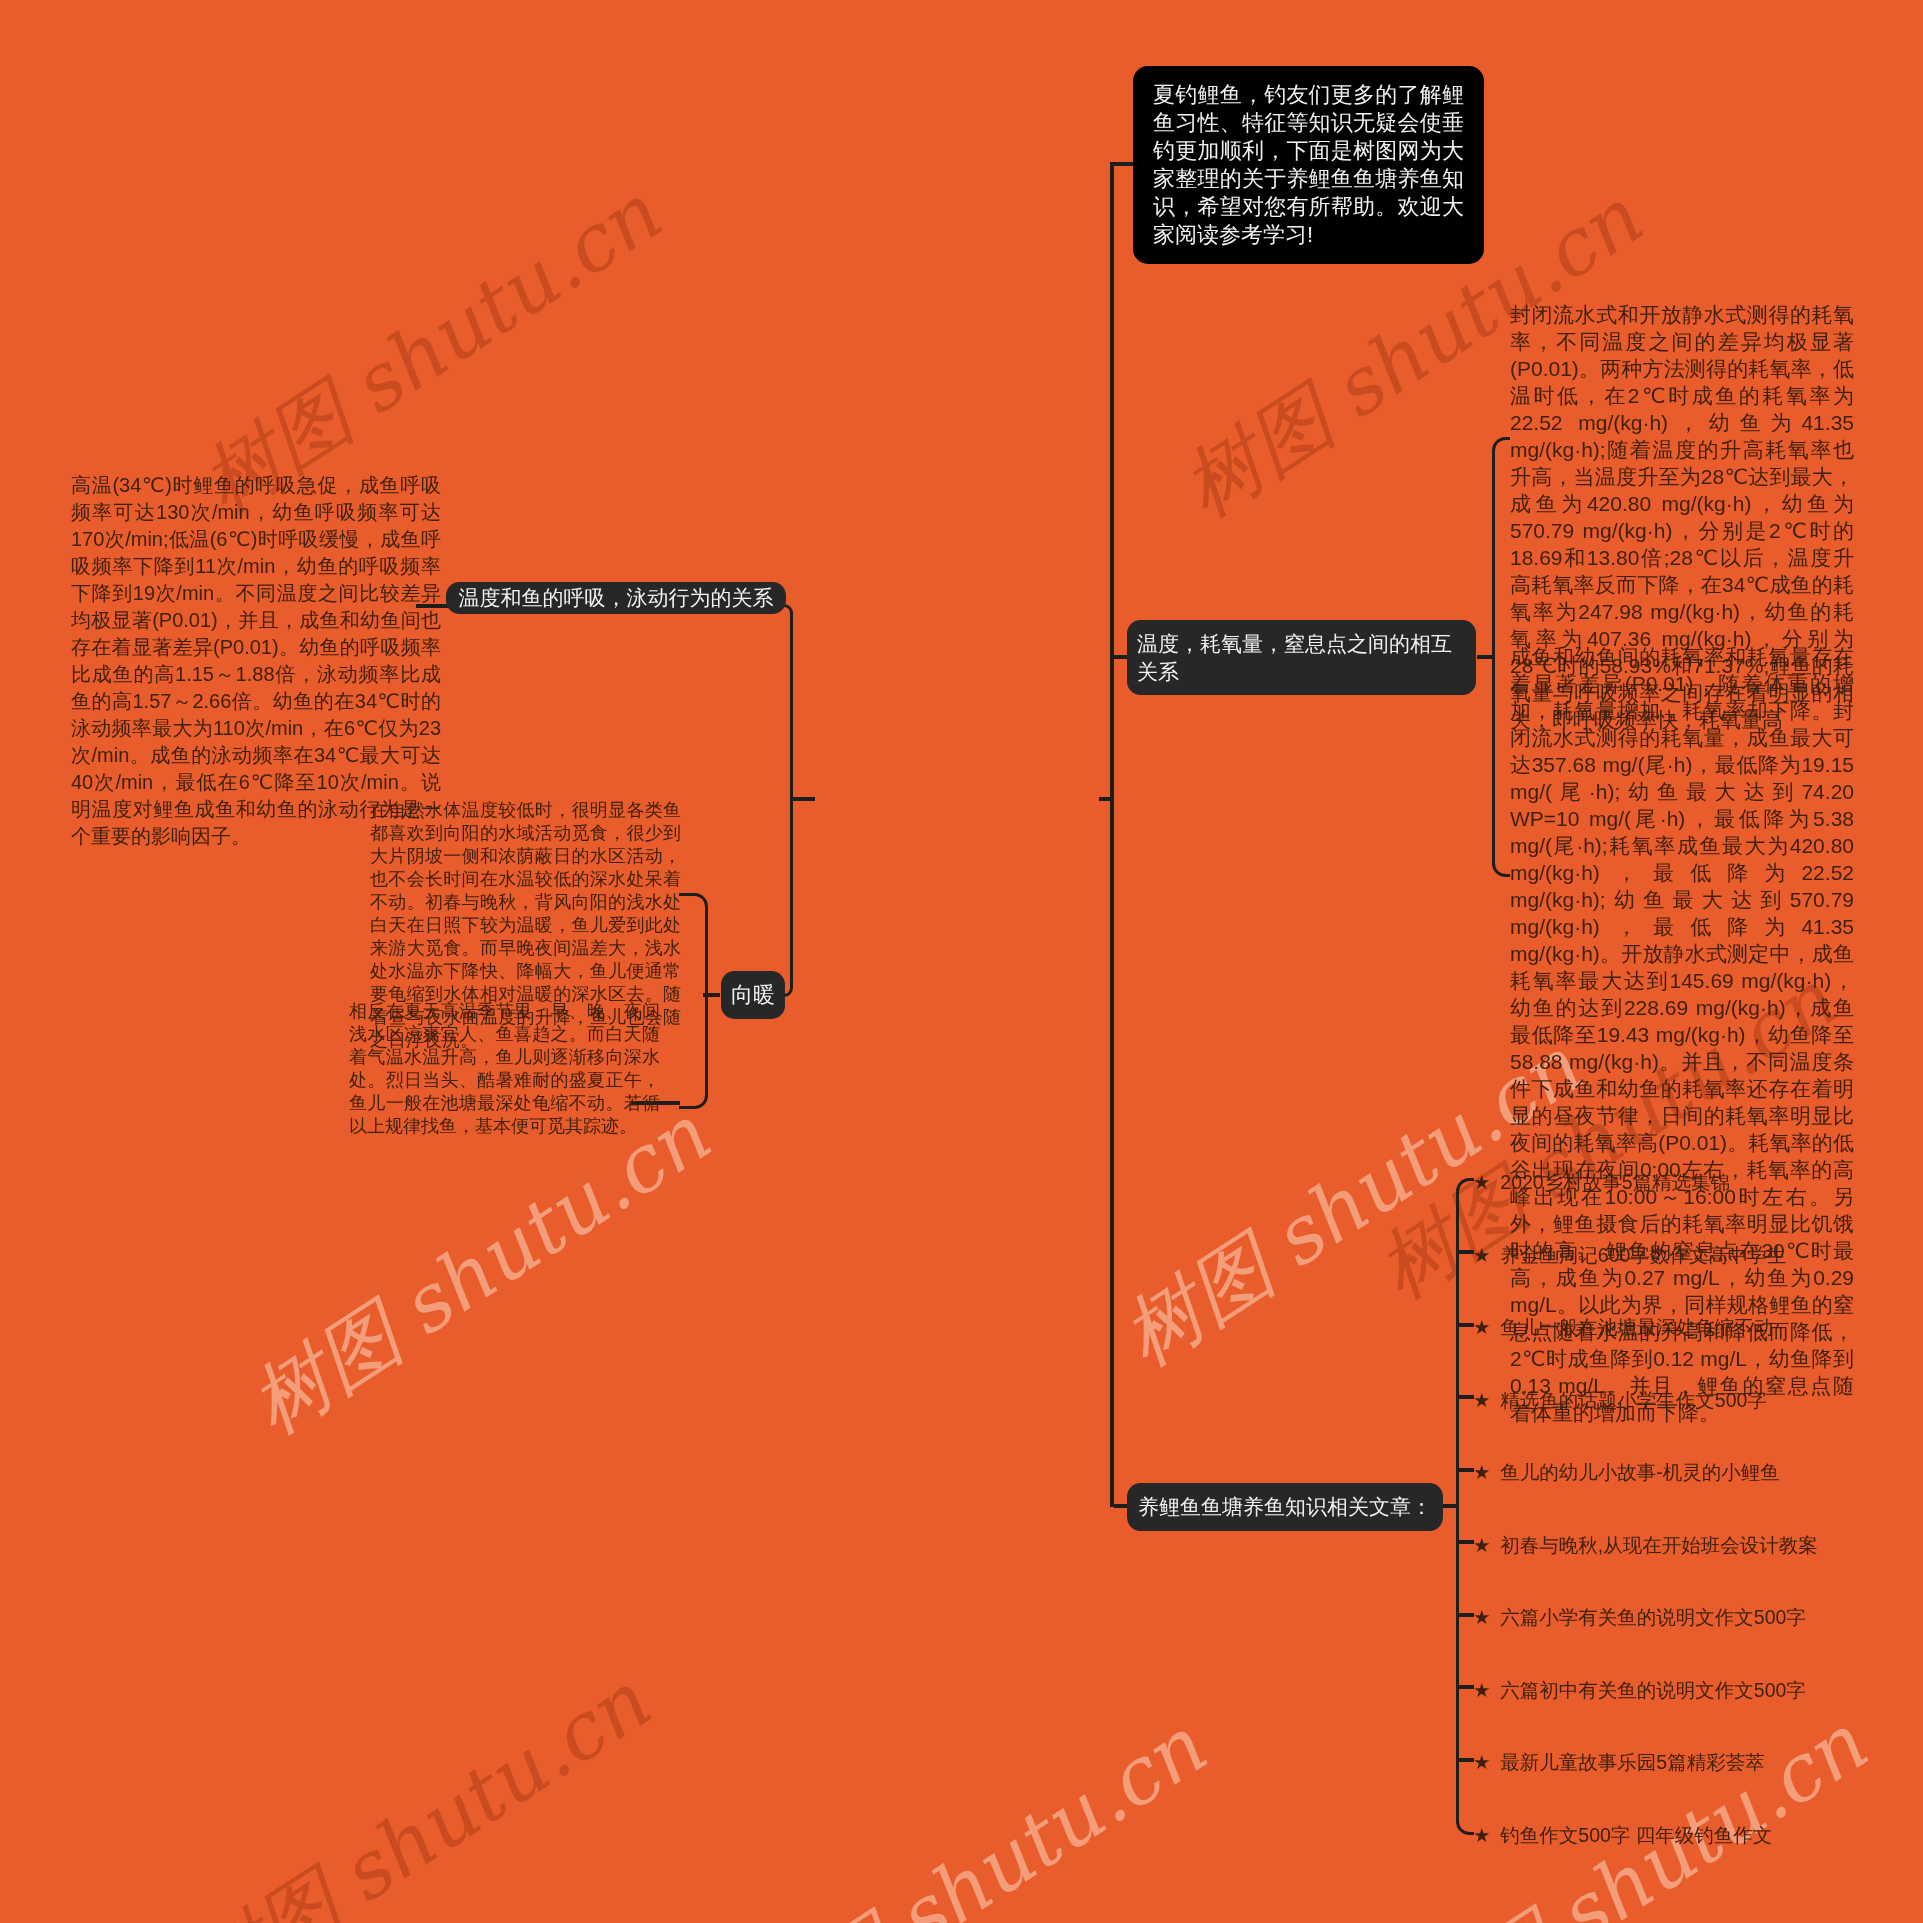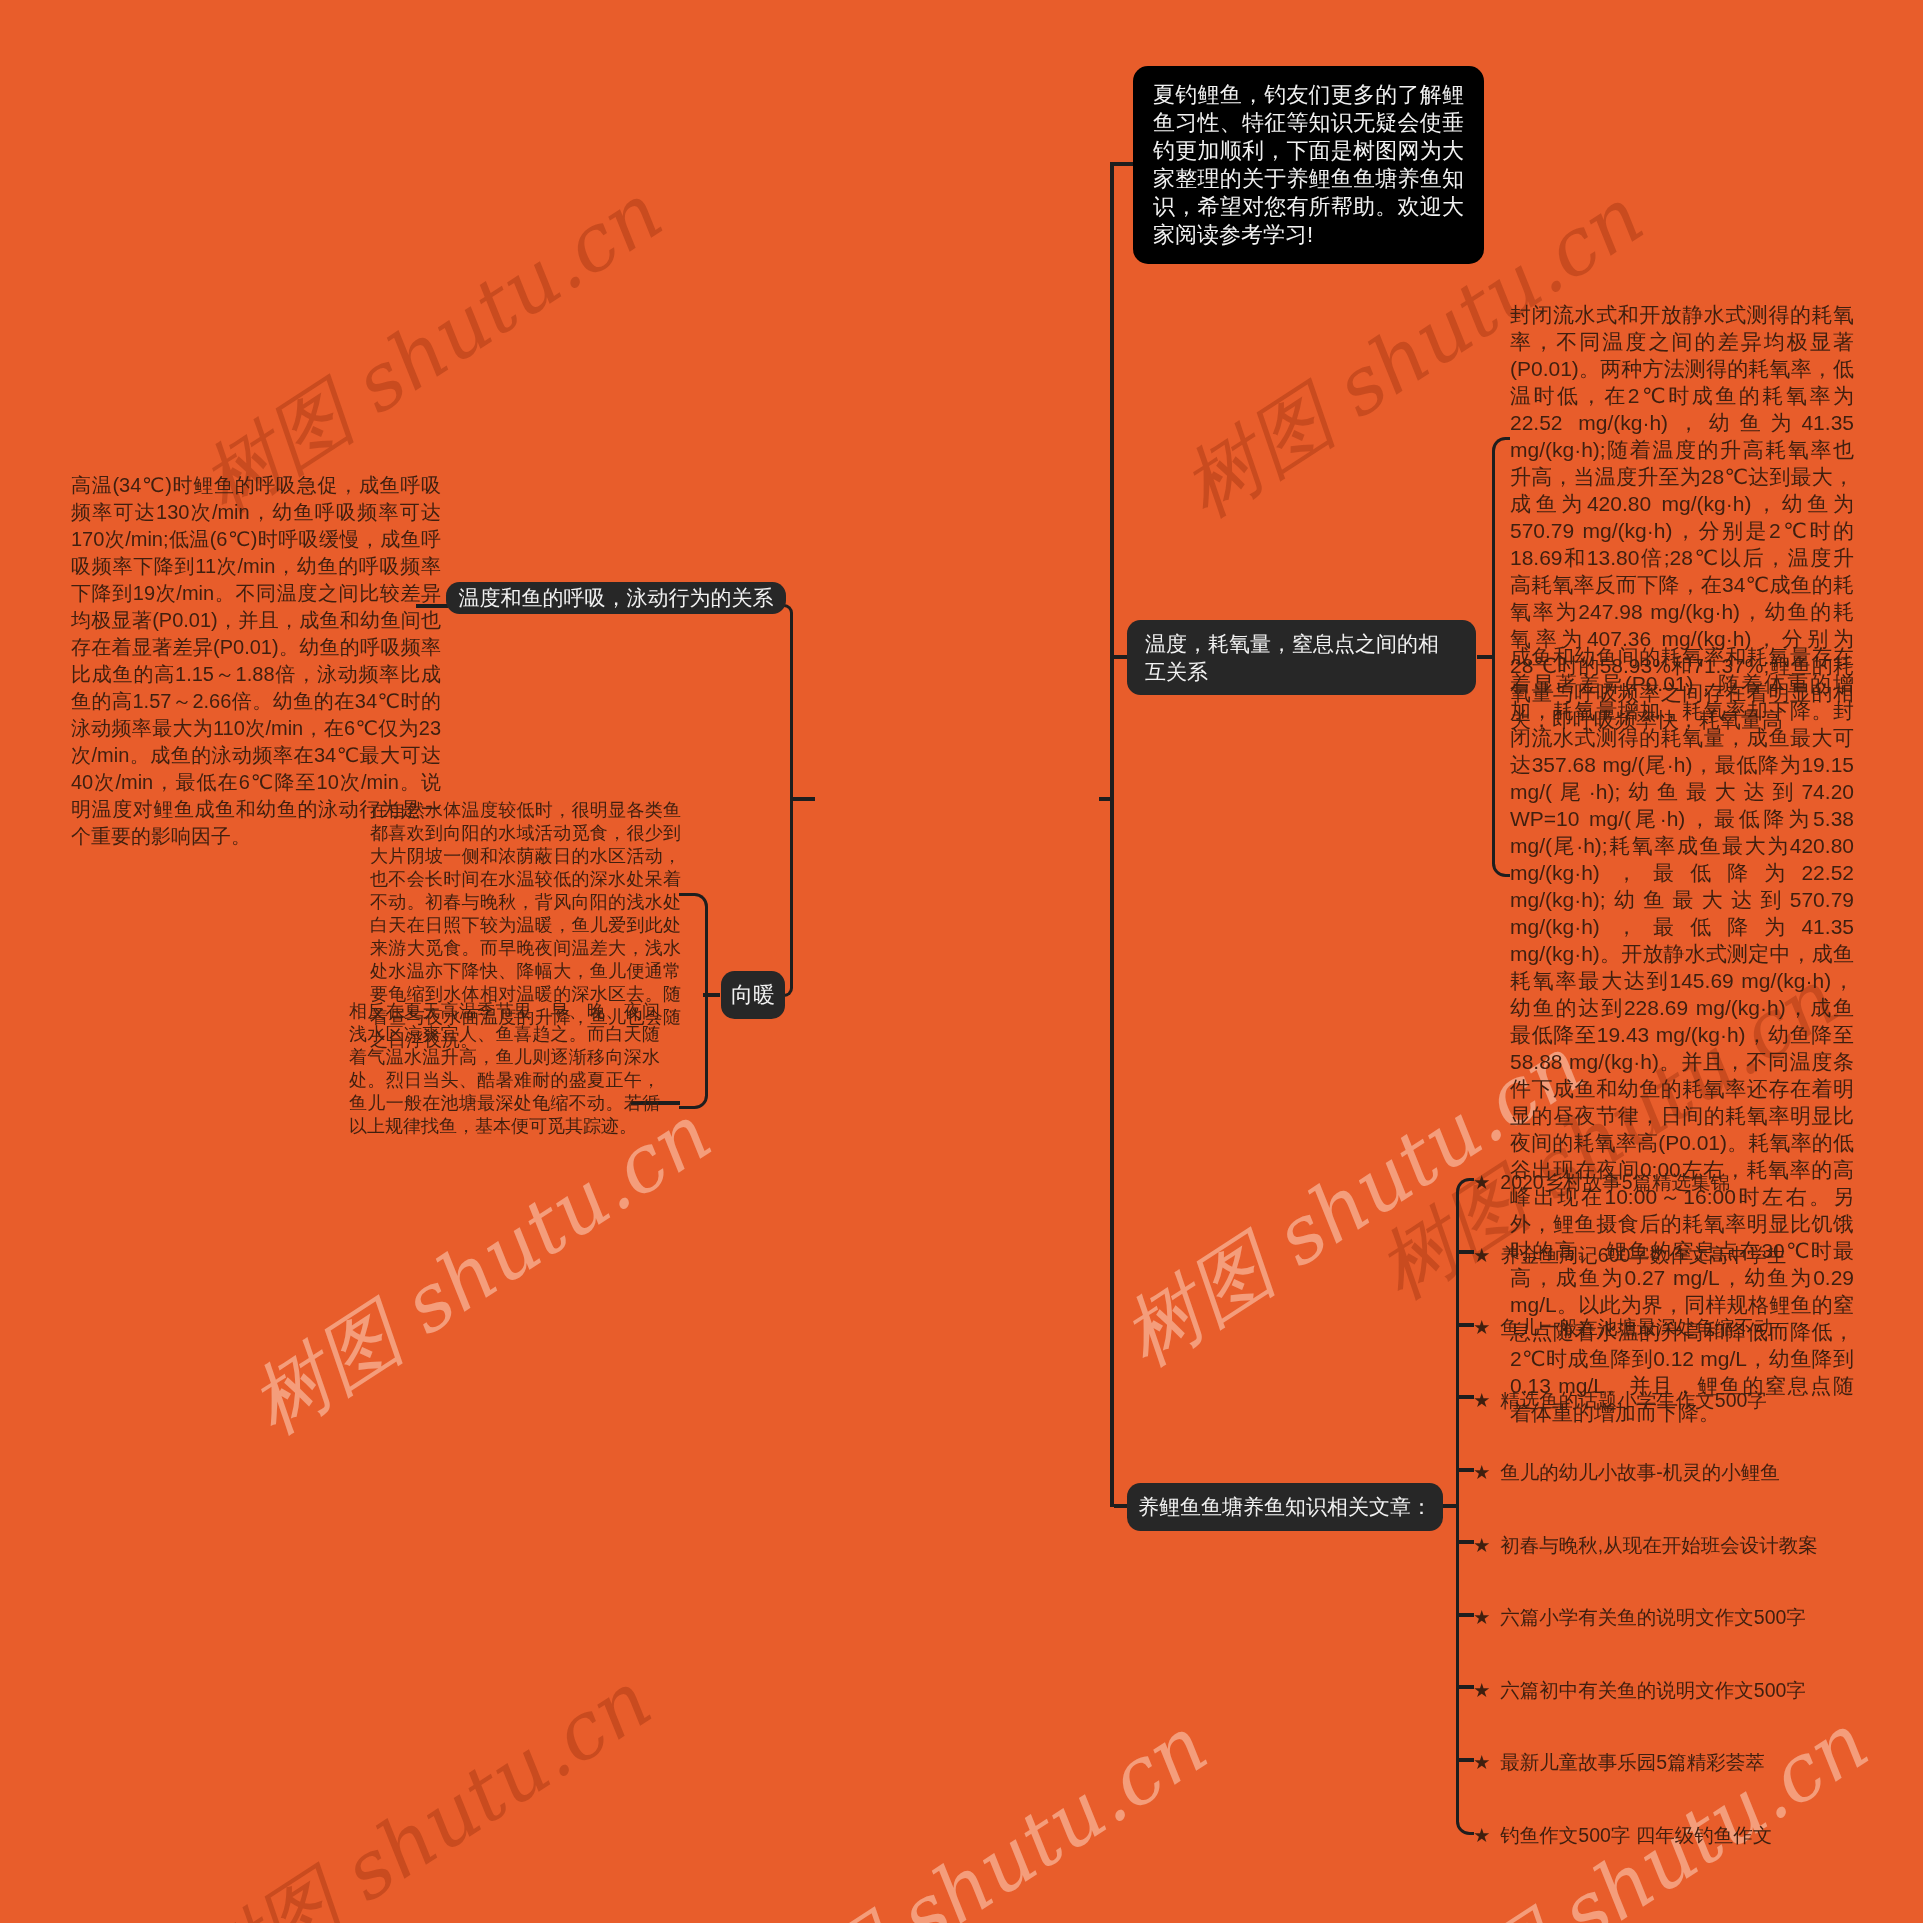--- a/index.html
+++ b/index.html
@@ -18,21 +18,21 @@
   
   .node{position:absolute;background:#272727;color:#F2F2F2;border-radius:13.5px;
         display:flex;align-items:center;z-index:2;}
   .node-label{width:100%;}
   .note{position:absolute;background:#000000;color:#F2F2F2;border-radius:15px;
         padding:15px 20px;font-size:22px;line-height:28px;text-align:justify;z-index:2;}
   .root-box{left:815px;top:768px;width:283px;height:65px;justify-content:center;}
   .root-title{font-size:28px;text-decoration:underline;text-underline-offset:5.3px;text-decoration-thickness:2.3px;}
   .breath-box{left:446px;top:582px;width:340px;height:32px;justify-content:center;font-size:21px;}
   .warm-box{left:721px;top:971px;width:64px;height:48px;justify-content:center;font-size:22px;}
-  .oxygen-box{left:1127px;top:620px;width:349px;height:75px;padding:9px 18px;font-size:21px;line-height:28px;}
+  .oxygen-box{left:1127px;top:620px;width:349px;height:75px;padding:9px 10px;font-size:21px;line-height:28px;}
   .articles-box{left:1127px;top:1483px;width:316px;height:48px;justify-content:flex-end;font-size:21px;}
   
   .para{position:absolute;color:#3F1F0F;text-align:justify;z-index:2;}
   .para-lg{font-size:20px;line-height:27px;}
   .para-md{font-size:18px;line-height:23px;}
   .left-para{left:71px;top:472px;width:370px;}
   .warm-top-para{left:352px;top:799px;width:311px;margin-left:18px;}
   .warm-bottom-para{left:349px;top:1000px;width:311px;}
   .oxy-top-para{left:1510px;top:301px;width:344px;font-size:21px;}
   .oxy-bottom-para{left:1510px;top:643px;width:344px;font-size:21px;}

